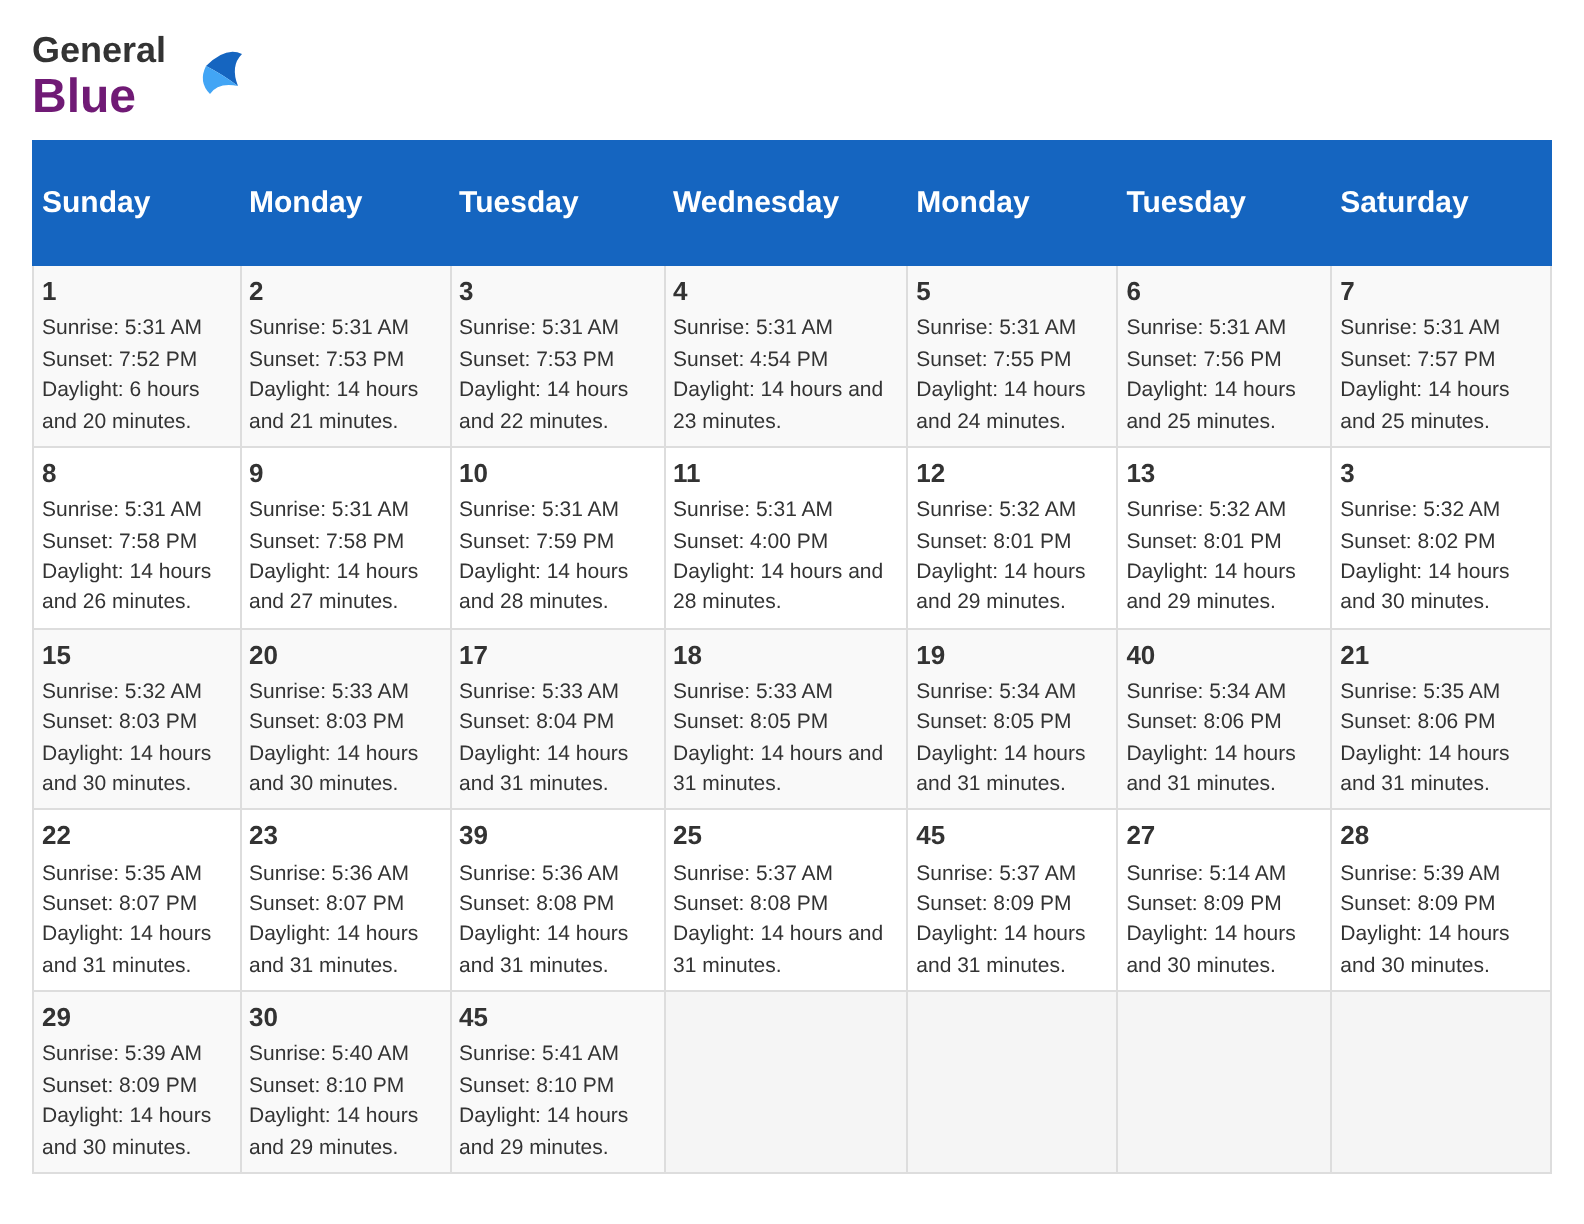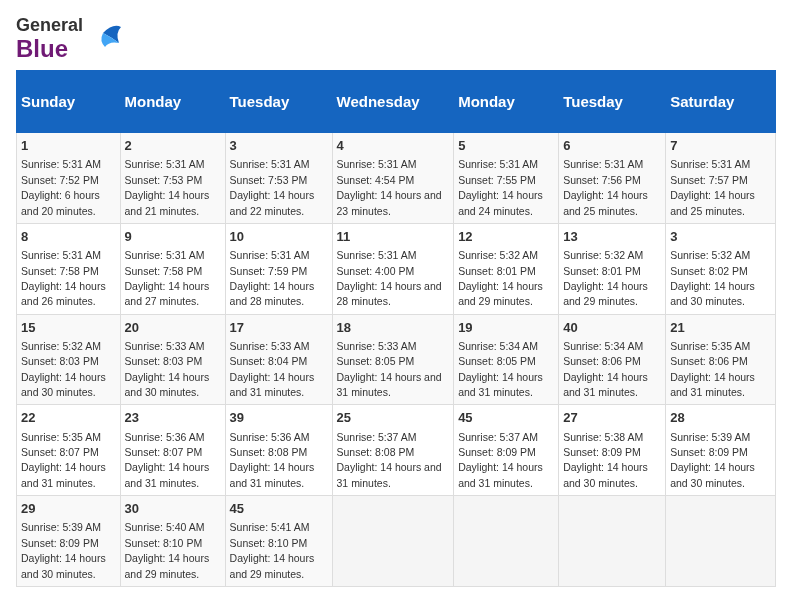--- a/index.html
+++ b/index.html
@@ -270,21 +270,21 @@
         <span class="cell-text">Daylight: 14 hours and 31 minutes.</span>
       </td>
         <td>
         <span class="day-number">45</span>
         <span class="cell-text">Sunrise: 5:37 AM</span><br>
         <span class="cell-text">Sunset: 8:09 PM</span><br>
         <span class="cell-text">Daylight: 14 hours and 31 minutes.</span>
       </td>
         <td>
         <span class="day-number">27</span>
-        <span class="cell-text">Sunrise: 5:38 AM</span><br>
+        <span class="cell-text">Sunrise: 5:14 AM</span><br>
         <span class="cell-text">Sunset: 8:09 PM</span><br>
         <span class="cell-text">Daylight: 14 hours and 30 minutes.</span>
       </td>
         <td>
         <span class="day-number">28</span>
         <span class="cell-text">Sunrise: 5:39 AM</span><br>
         <span class="cell-text">Sunset: 8:09 PM</span><br>
         <span class="cell-text">Daylight: 14 hours and 30 minutes.</span>
       </td>
       </tr>

